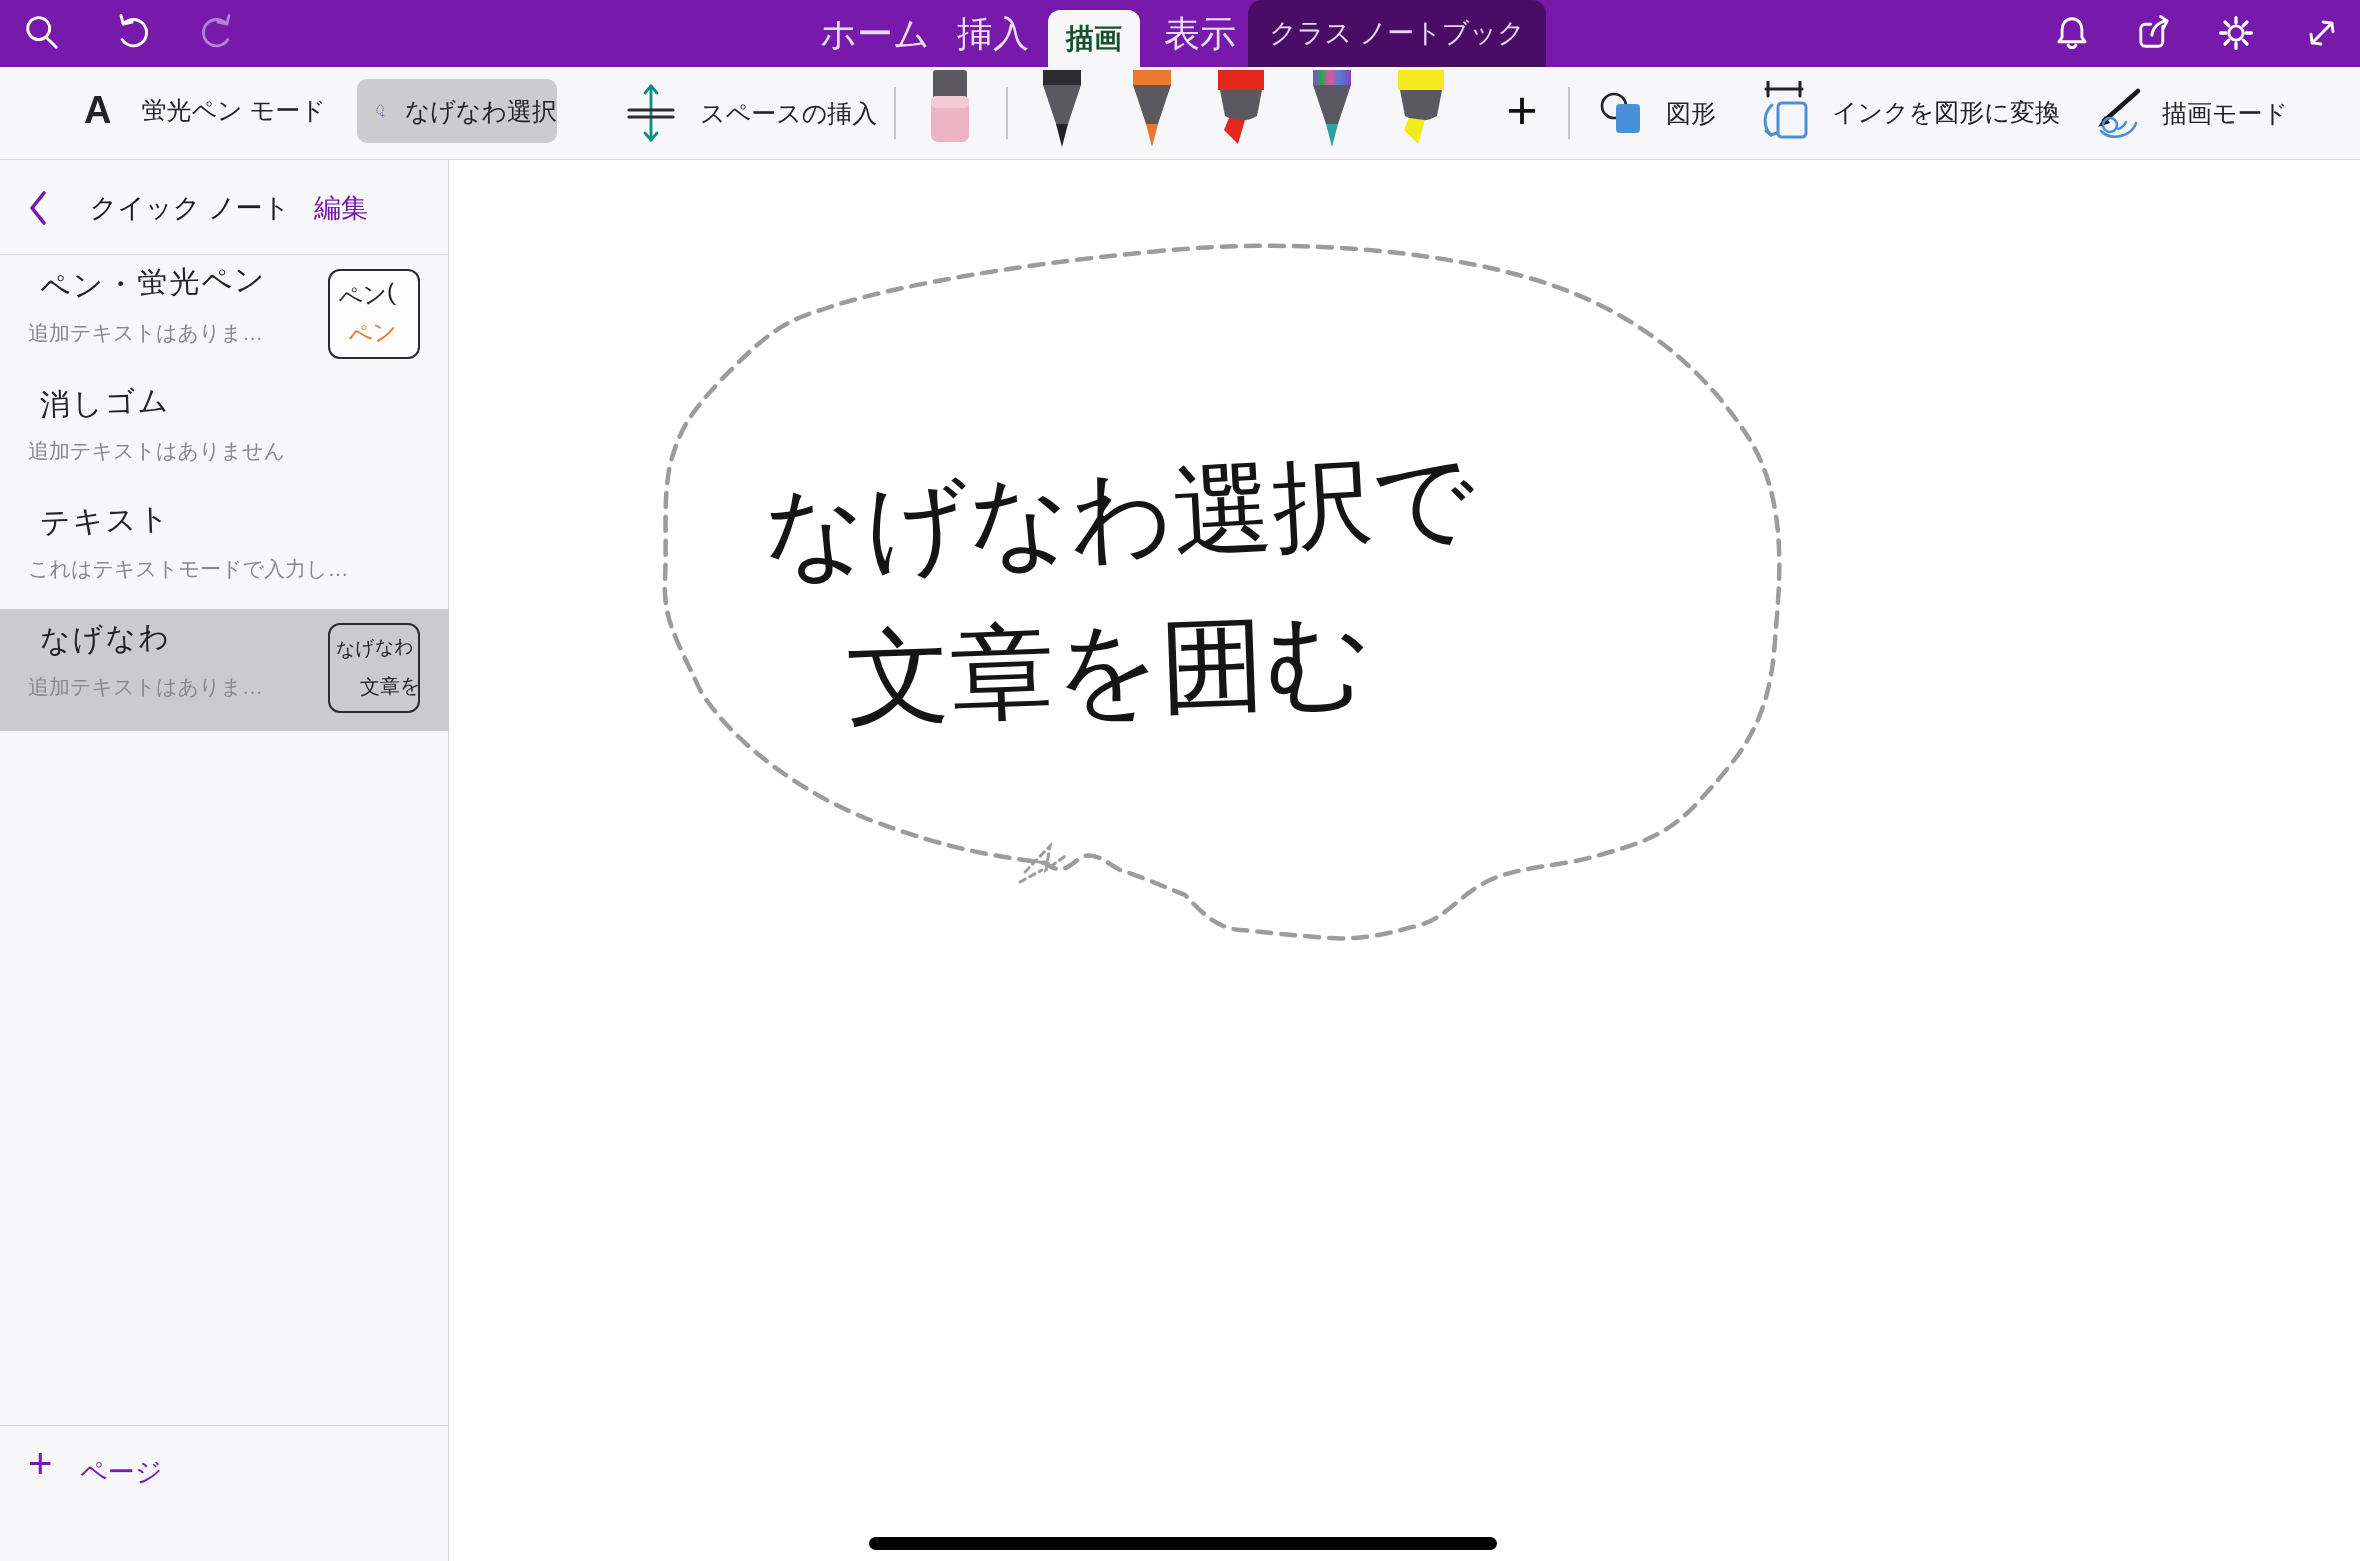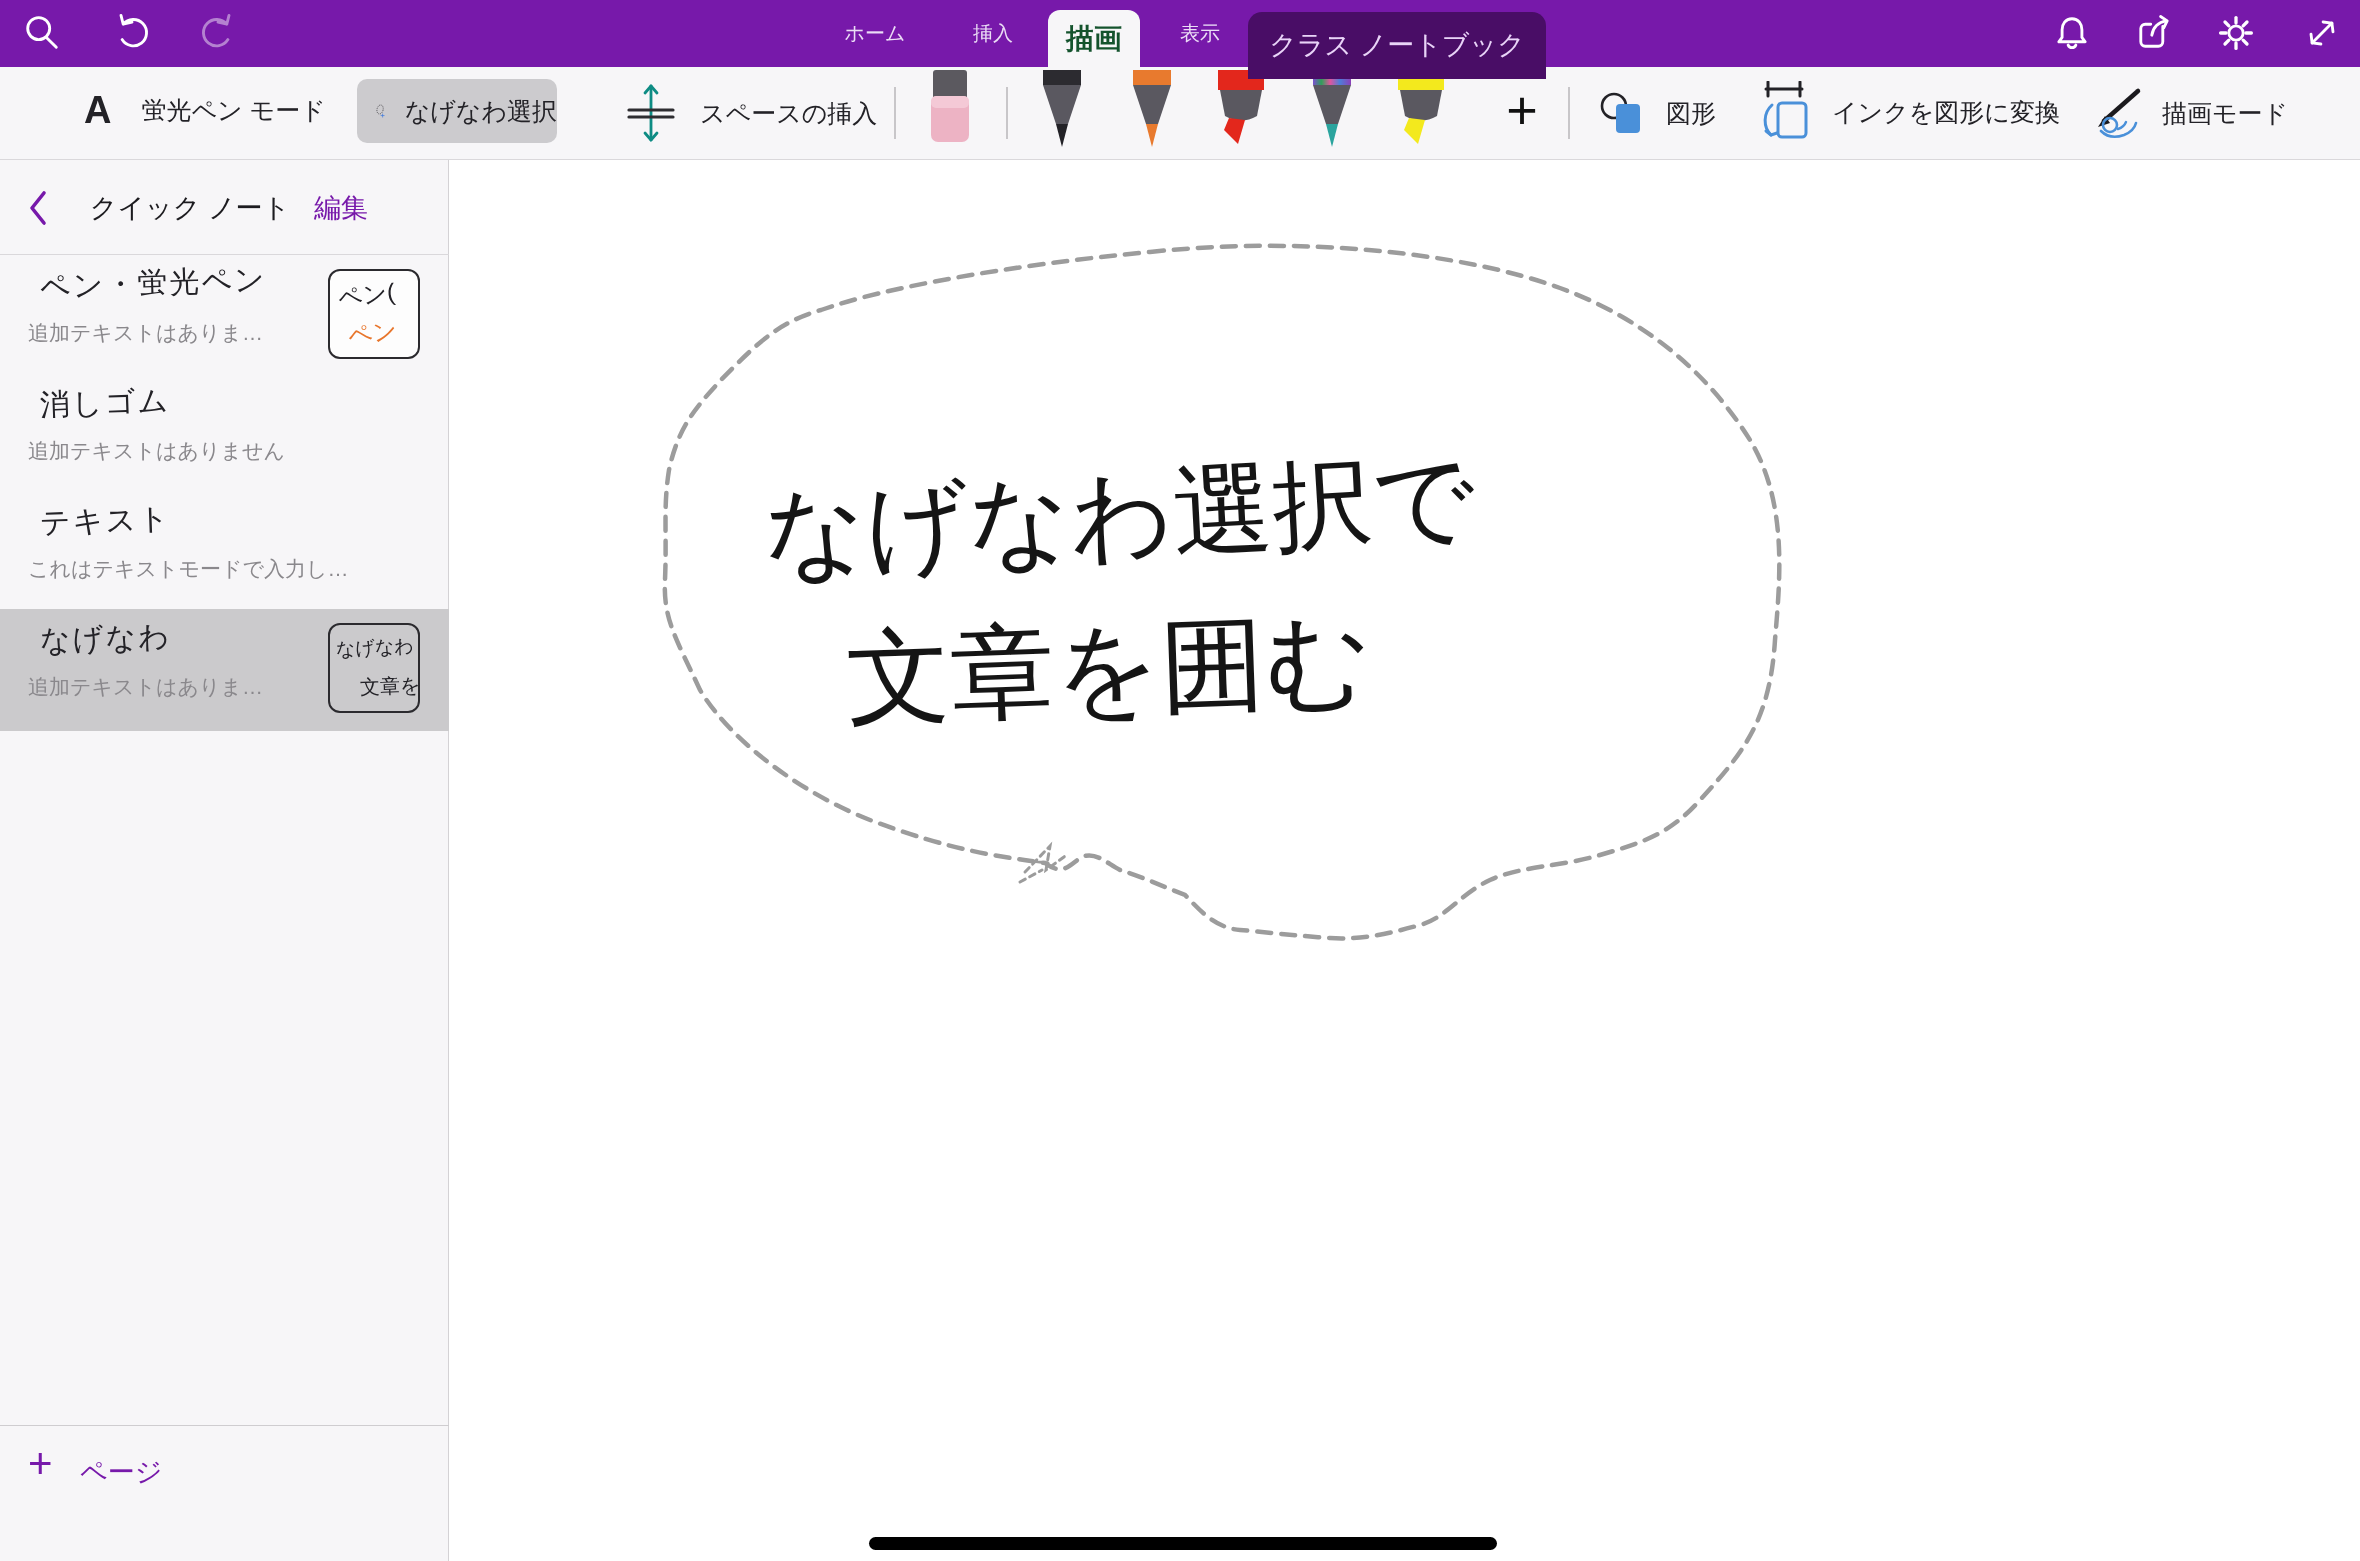--- a/index.html
+++ b/index.html
@@ -6,24 +6,24 @@
   html,body { background:#ffffff; }
   body { font-family:"Liberation Sans","DejaVu Sans",sans-serif; }
   #app { position:relative; width:2360px; height:1561px; overflow:hidden; background:#ffffff; }
 
   
   .topbar { position:absolute; left:0; top:0; width:2360px; height:67px; background:#7719AA; z-index:30; }
   .tb-icon { position:absolute; top:11px; width:44px; height:44px; cursor:pointer; }
   .tb-icon svg { width:44px; height:44px; stroke:#ffffff; fill:none; stroke-width:2.6; stroke-linecap:round; stroke-linejoin:round; }
   .tb-icon.disabled svg { opacity:0.45; }
 
-  .tab { position:absolute; top:0; height:67px; line-height:67px; text-align:center; color:#EBDDF6; font-size:20px; cursor:pointer; }
+  .tab { position:absolute; top:0; height:67px; line-height:67px; text-align:center; color:#EBDDF6; font-size:36px; cursor:pointer; }
   .tab-active-wrap { position:absolute; left:1048px; top:10px; width:92px; height:57px; background:#F7F6F8; border-radius:12px 12px 0 0; text-align:center; cursor:pointer; }
   .tab-active-wrap .tab-label { line-height:57px; color:#14532d; font-weight:bold; font-size:28px; }
-  .tab-dark { position:absolute; left:1248px; top:0; width:298px; height:67px; background:#490D66; border-radius:14px 14px 0 0; text-align:center; cursor:pointer;margin-top:12px; }
+  .tab-dark { position:absolute; left:1248px; top:0; width:298px; height:67px; background:#490D66; border-radius:14px 14px 0 0; text-align:center; cursor:pointer; }
   .tab-dark .tab-label { line-height:67px; color:#E9D4F8; font-size:27px; }
 
   
   .toolbar { position:absolute; left:0; top:67px; width:2360px; height:93px; background:#F7F6F8; border-bottom:1px solid #DAD8DB; z-index:20; }
   .tool-label { color:#232227; font-size:25px; white-space:nowrap; }
   .tool-group { position:absolute; display:flex; align-items:center; cursor:pointer; }
   .vdiv { position:absolute; top:20px; width:2px; height:52px; background:#C8C6C9; }
   .lasso-btn { position:absolute; left:357px; top:12px; width:200px; height:64px; background:#CCCBCE; border-radius:10px; display:flex; align-items:center; cursor:pointer; }
   .plusbtn { position:absolute; left:1492px; top:8px; width:60px; height:70px; font-size:54px; font-weight:200; color:#111; text-align:center; line-height:70px; cursor:pointer; }
   .pen { position:absolute; top:3px; cursor:pointer; }

